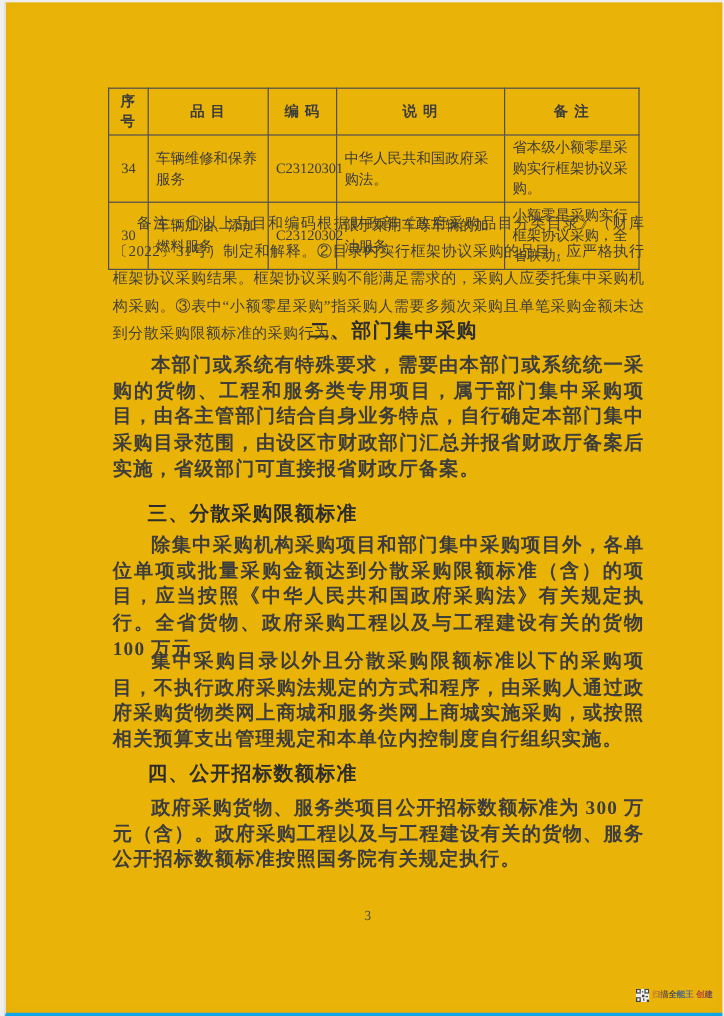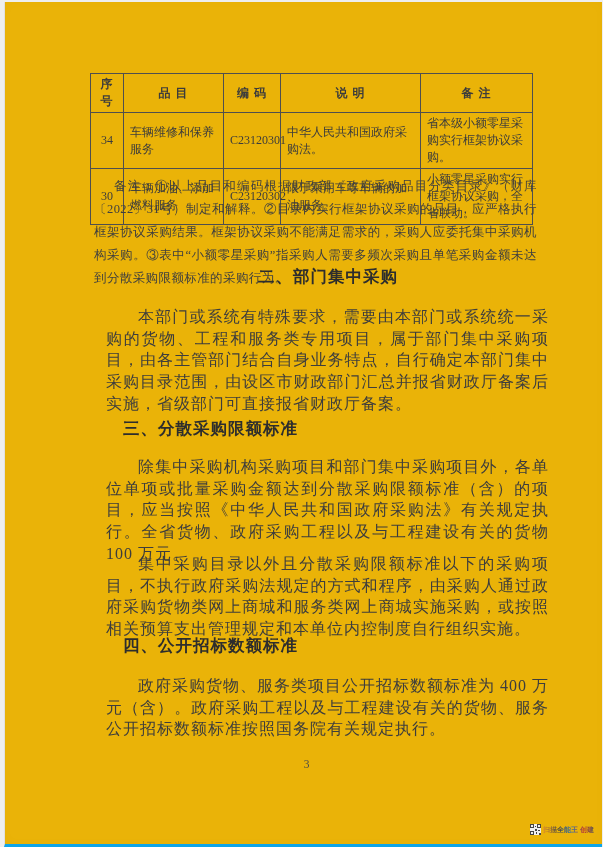--- a/index.html
+++ b/index.html
@@ -79,27 +79,28 @@
     font-weight: bold;
     color: #2d2d2d;
     text-indent: 2em;
     letter-spacing: 1px;
     line-height: 20px;
   }
   .sec-para {
     position: absolute;
     left: 85px;
     width: 443px;
-    margin: 16px;
+    margin: 4px;
     font-size: 16px;
     line-height: 21.7px;
     letter-spacing: 1px;
     text-align: justify;
     text-indent: 2em;
     color: #3d3d3d;
+    font-weight: bold;
   }
   #h-sec2 { top: 264px; text-align: center; }
   #p-sec2-0 { top: 288px; }
   #h-sec3 { top: 416px; }
   #p-sec3-0 { top: 438px; }
   #p-sec3-1 { top: 535px; }
   #h-sec4 { top: 633px; }
   #p-sec4-0 { top: 657px; }
   
   .page-number {
@@ -179,21 +180,21 @@
   <p class="note">备注：①以上品目和编码根据财政部《政府采购品目分类目录》（财库〔2022〕31号）制定和解释。②目录内实行框架协议采购的品目，应严格执行框架协议采购结果。框架协议采购不能满足需求的，采购人应委托集中采购机构采购。③表中“小额零星采购”指采购人需要多频次采购且单笔采购金额未达到分散采购限额标准的采购行为。</p>
 
   <h3 class="sec-heading" id="h-sec2">二、部门集中采购</h3>
   <p class="sec-para" id="p-sec2-0">本部门或系统有特殊要求，需要由本部门或系统统一采购的货物、工程和服务类专用项目，属于部门集中采购项目，由各主管部门结合自身业务特点，自行确定本部门集中采购目录范围，由设区市财政部门汇总并报省财政厅备案后实施，省级部门可直接报省财政厅备案。</p>
 
   <h3 class="sec-heading" id="h-sec3">三、分散采购限额标准</h3>
   <p class="sec-para" id="p-sec3-0">除集中采购机构采购项目和部门集中采购项目外，各单位单项或批量采购金额达到分散采购限额标准（含）的项目，应当按照《中华人民共和国政府采购法》有关规定执行。全省货物、政府采购工程以及与工程建设有关的货物 100 万元。</p>
   <p class="sec-para" id="p-sec3-1">集中采购目录以外且分散采购限额标准以下的采购项目，不执行政府采购法规定的方式和程序，由采购人通过政府采购货物类网上商城和服务类网上商城实施采购，或按照相关预算支出管理规定和本单位内控制度自行组织实施。</p>
 
   <h3 class="sec-heading" id="h-sec4">四、公开招标数额标准</h3>
-  <p class="sec-para" id="p-sec4-0">政府采购货物、服务类项目公开招标数额标准为 400 万元（含）。政府采购工程以及与工程建设有关的货物、服务公开招标数额标准按照国务院有关规定执行。</p>
+  <p class="sec-para" id="p-sec4-0">政府采购货物、服务类项目公开招标数额标准为 300 万元（含）。政府采购工程以及与工程建设有关的货物、服务公开招标数额标准按照国务院有关规定执行。</p>
 
   <div class="page-number">3</div>
 
   <div class="watermark">
     <svg class="qr" viewBox="0 0 11 11" xmlns="http://www.w3.org/2000/svg">
       <rect x="0" y="0" width="11" height="11" fill="#efefef"></rect>
       <rect x="0" y="0" width="4" height="4" fill="#444"></rect>
         <rect x="1" y="1" width="2" height="2" fill="#efefef"></rect>
       <rect x="7" y="0" width="4" height="4" fill="#444"></rect>
         <rect x="8" y="1" width="2" height="2" fill="#efefef"></rect>

